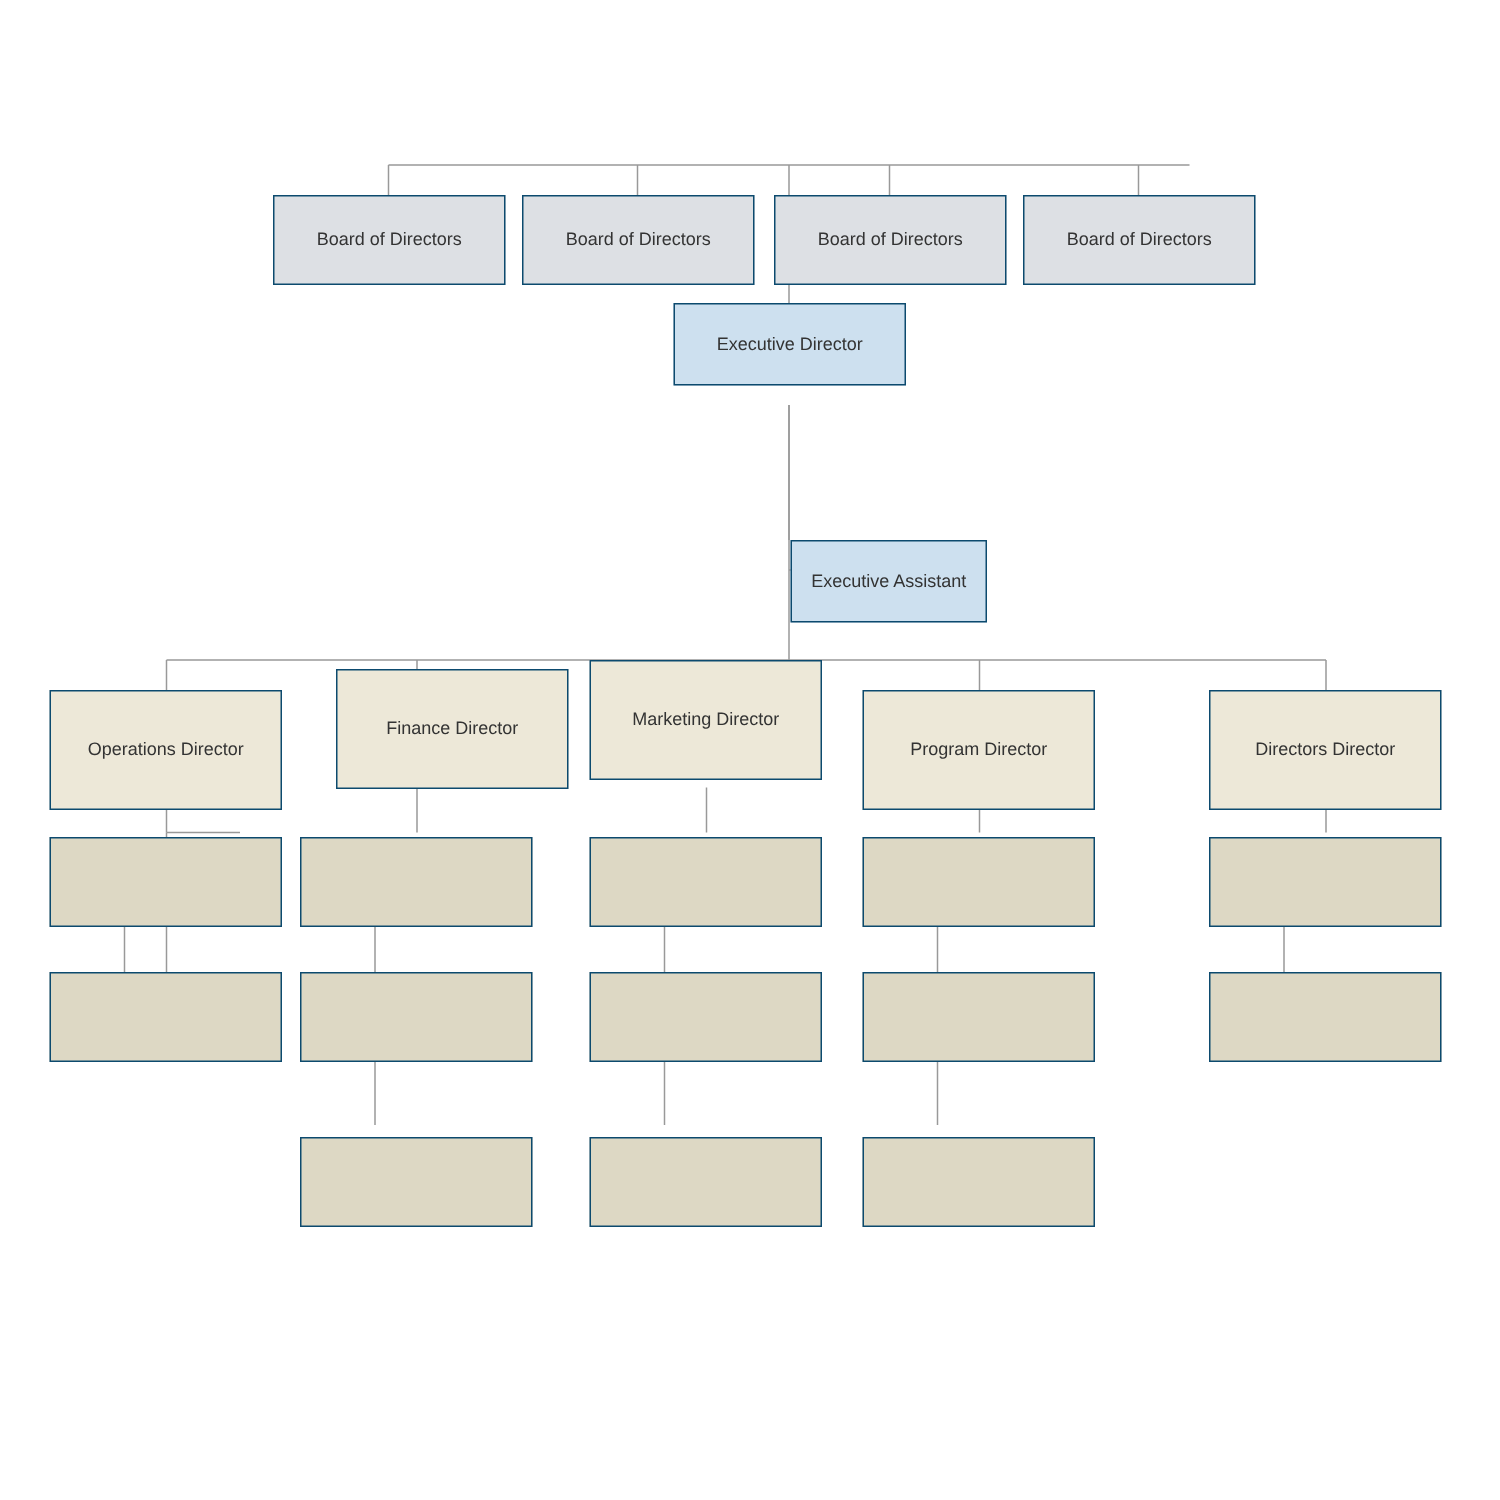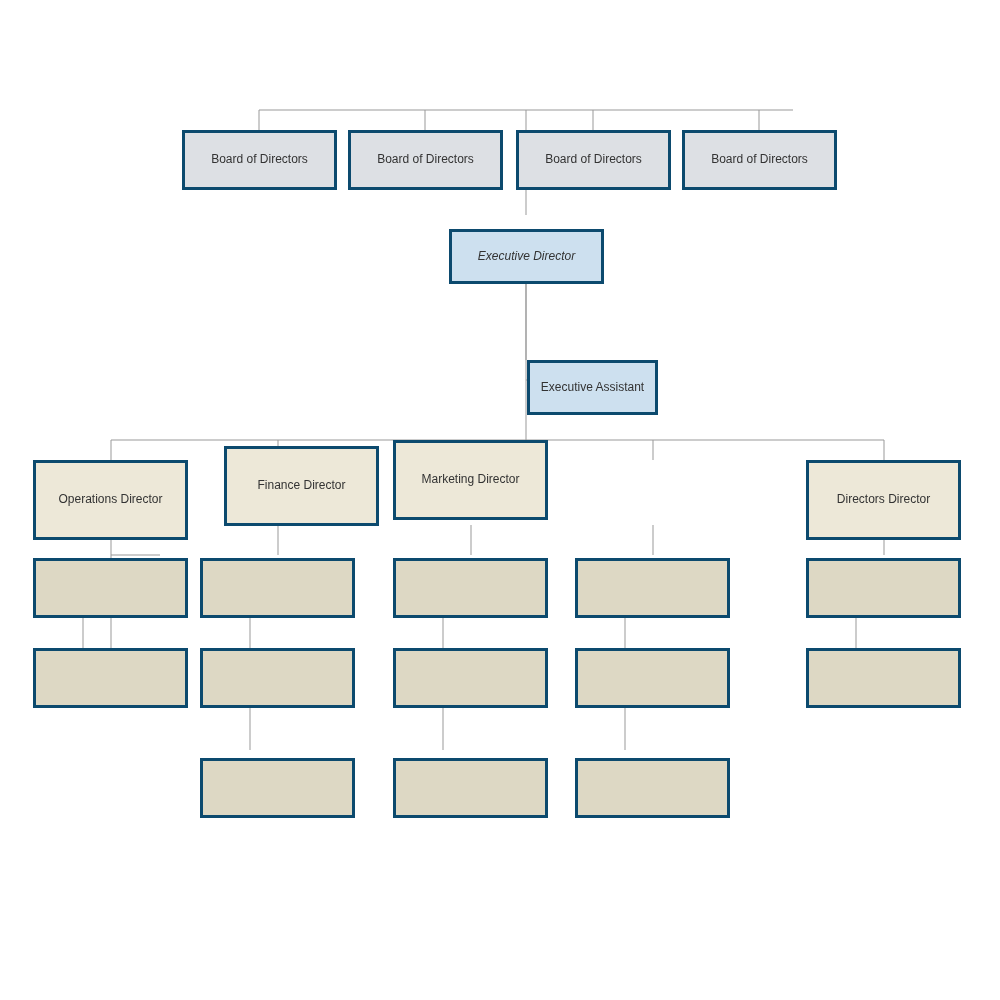--- a/index.html
+++ b/index.html
@@ -24,21 +24,21 @@
       height: 1000px;
       pointer-events: none;
       z-index: 0;
     }
     .node {
       position: absolute;
       display: flex;
       align-items: center;
       justify-content: center;
       text-align: center;
-      border: 3px solid #0c4a6e;
+      border: 1px solid #0c4a6e;
       z-index: 1;
       font-size: 12px;
       line-height: 1.3;
       padding: 4px;
     }
     .node-board {
       background: #dde0e4;
       width: 155px;
       height: 60px;
     }
@@ -114,27 +114,28 @@
     <line x1="884" y1="525" x2="884" y2="555" stroke="#999" stroke-width="1"></line>
     <line x1="856" y1="575" x2="884" y2="575" stroke="#999" stroke-width="1"></line>
     <line x1="856" y1="575" x2="856" y2="660" stroke="#999" stroke-width="1"></line>
   </svg>
 
   <div class="node node-board" style="left: 182px; top: 130px;">Board of Directors</div>
   <div class="node node-board" style="left: 348px; top: 130px;">Board of Directors</div>
   <div class="node node-board" style="left: 516px; top: 130px;">Board of Directors</div>
   <div class="node node-board" style="left: 682px; top: 130px;">Board of Directors</div>
 
-  <div class="node node-exec" style="left: 449px; top: 229px; font-style: italic;">Executive Director</div>
+  <div class="node node-exec" style="left: 449px; top: 202px;">Executive Director</div>
 
   <div class="node node-exec" style="left: 527px; top: 360px; width: 131px; height: 55px;">Executive Assistant</div>
 
   <div class="node node-director" style="left: 33px; top: 460px;">Operations Director</div>
   <div class="node node-director" style="left: 200px; top: 446px; margin-left: 24px;">Finance Director</div>
   <div class="node node-director" style="left: 393px; top: 440px;">Marketing Director</div>
+  <div class="node node-director" style="left: 575px; top: 460px;">Program Director</div>
   <div class="node node-director" style="left: 806px; top: 460px;">Directors Director</div>
 
   <div class="node node-sub" style="left: 33px; top: 558px;"></div>
   <div class="node node-sub" style="left: 33px; top: 648px;"></div>
 
   <div class="node node-sub" style="left: 200px; top: 558px;"></div>
   <div class="node node-sub" style="left: 200px; top: 648px;"></div>
   <div class="node node-sub" style="left: 200px; top: 758px;"></div>
 
   <div class="node node-sub" style="left: 393px; top: 558px;"></div>

